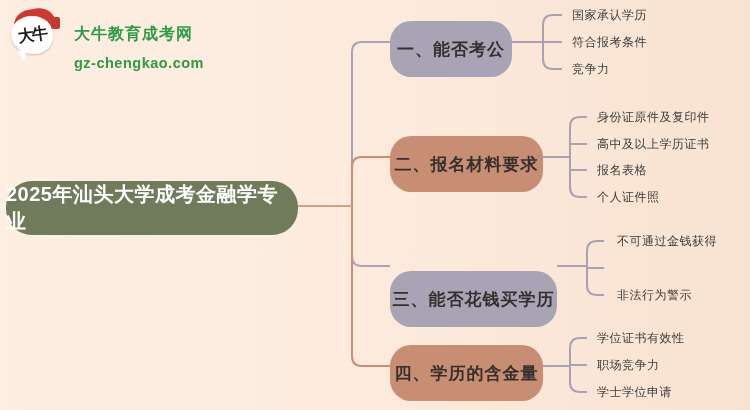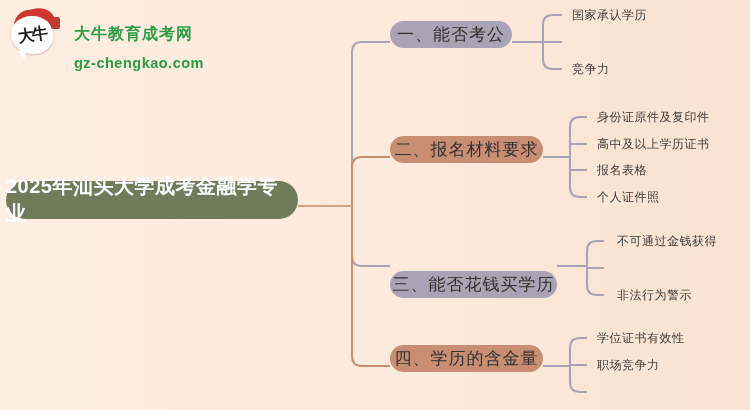--- a/index.html
+++ b/index.html
@@ -21,25 +21,25 @@
   .logo-bubble:after{content:"";position:absolute;left:5px;bottom:-6px;width:0;height:0;
     border-left:9px solid transparent;border-top:9px solid #ffffff;transform:rotate(12deg);}
   .logo-bubble-text{font-family:"DejaVu Serif",serif;font-weight:bold;font-size:16px;
     color:#1c1c1c;transform:rotate(-8deg);letter-spacing:-2px;}
   .logo-seal{position:absolute;right:2px;top:9px;width:9px;height:12px;background:#c43b2e;border-radius:2px;}
   .logo-text{margin-left:12px;padding-top:5px;}
   .logo-name{font-size:16px;font-weight:bold;color:#2d9c45;letter-spacing:1px;line-height:1.1;margin-top:12px;}
   .logo-domain{font-size:14.5px;font-weight:bold;color:#2d9c45;letter-spacing:.5px;line-height:1.2;margin-top:12px;}
 
   
-  .root-node{position:absolute;left:6px;top:181px;width:292px;height:38px;
+  .root-node{position:absolute;left:6px;top:181px;width:292px;height:54px;
     background:#6f7b5b;border-radius:26px;display:flex;align-items:center;justify-content:center;
     color:#ffffff;font-size:20px;font-weight:bold;letter-spacing:.5px;}
-  .pill{position:absolute;height:27px;border-radius:21px;display:flex;align-items:center;
-    justify-content:center;font-size:17px;font-weight:normal;color:#34302e;letter-spacing:1px;}
+  .pill{position:absolute;height:56px;border-radius:21px;display:flex;align-items:center;
+    justify-content:center;font-size:17px;font-weight:bold;color:#34302e;letter-spacing:1px;}
   .pill-gray{background:#a8a4b6;}
   .pill-salmon{background:#c88e74;}
   .pill-b1{left:390px;top:21px;width:122px;}
   .pill-b2{left:390px;top:136px;width:153px;}
   .pill-b3{left:390px;top:245px;width:167px;margin-top:26px;}
   .pill-b4{left:390px;top:345px;width:153px;}
 
   .leaf{position:absolute;transform:translateY(-50%);font-size:12px;color:#3c3c3c;
     letter-spacing:.5px;white-space:nowrap;}
 </style>
@@ -97,26 +97,28 @@
   </div>
 
   <div class="root-node">2025年汕头大学成考金融学专业</div>
 
   <div class="pill pill-gray pill-b1">一、能否考公</div>
   <div class="pill pill-salmon pill-b2">二、报名材料要求</div>
   <div class="pill pill-gray pill-b3">三、能否花钱买学历</div>
   <div class="pill pill-salmon pill-b4">四、学历的含金量</div>
 
   <div class="leaf" style="left:572px;top:15px">国家承认学历</div>
+  <div class="leaf" style="left:572px;top:42px">符合报考条件</div>
   <div class="leaf" style="left:572px;top:69px">竞争力</div>
 
   <div class="leaf" style="left:597px;top:117px">身份证原件及复印件</div>
   <div class="leaf" style="left:597px;top:144px">高中及以上学历证书</div>
   <div class="leaf" style="left:597px;top:170px">报名表格</div>
   <div class="leaf" style="left:597px;top:197px">个人证件照</div>
 
   <div class="leaf" style="left:617px;top:241px">不可通过金钱获得</div>
   <div class="leaf" style="left:617px;top:295px">非法行为警示</div>
 
   <div class="leaf" style="left:597px;top:338px">学位证书有效性</div>
   <div class="leaf" style="left:597px;top:365px">职场竞争力</div>
+  <div class="leaf" style="left:597px;top:392px">学士学位申请</div>
 
 </div>
 
 </body></html>

